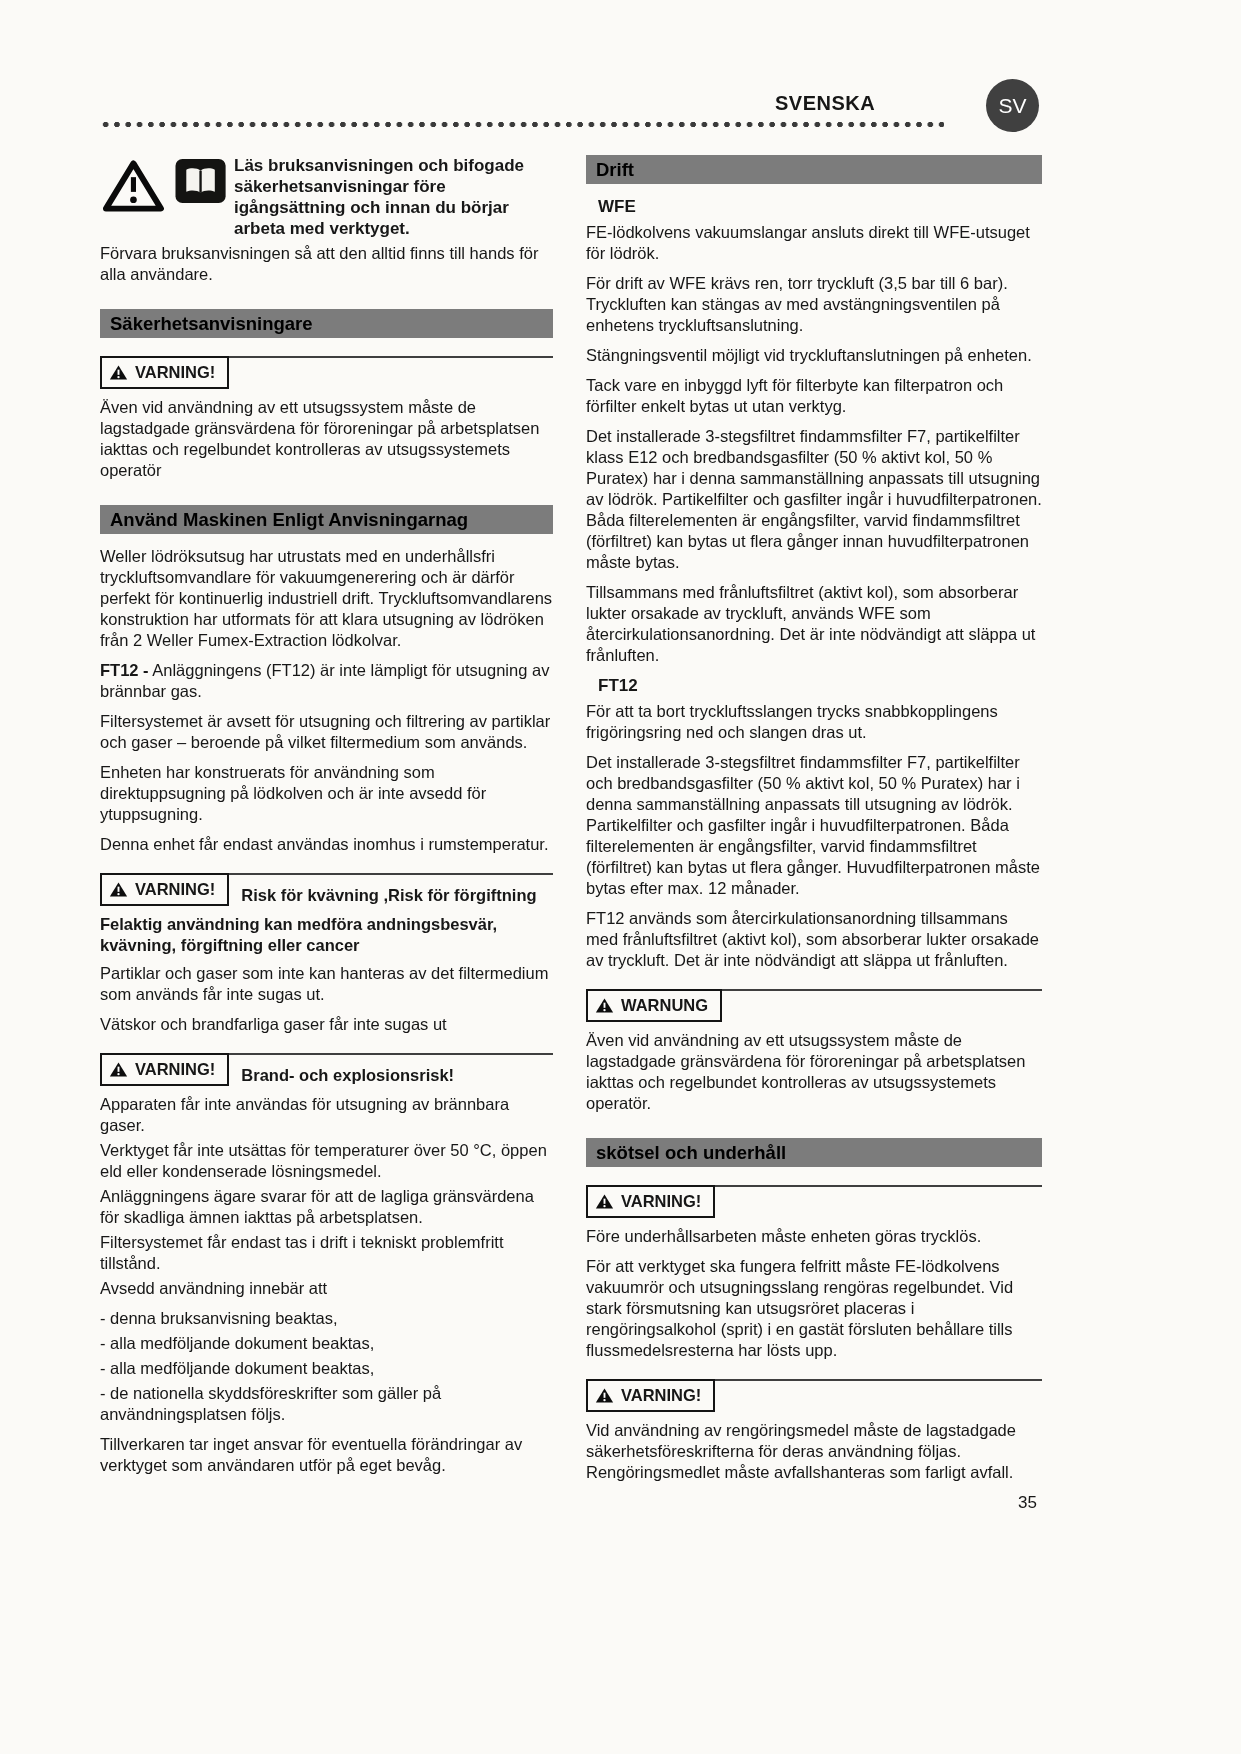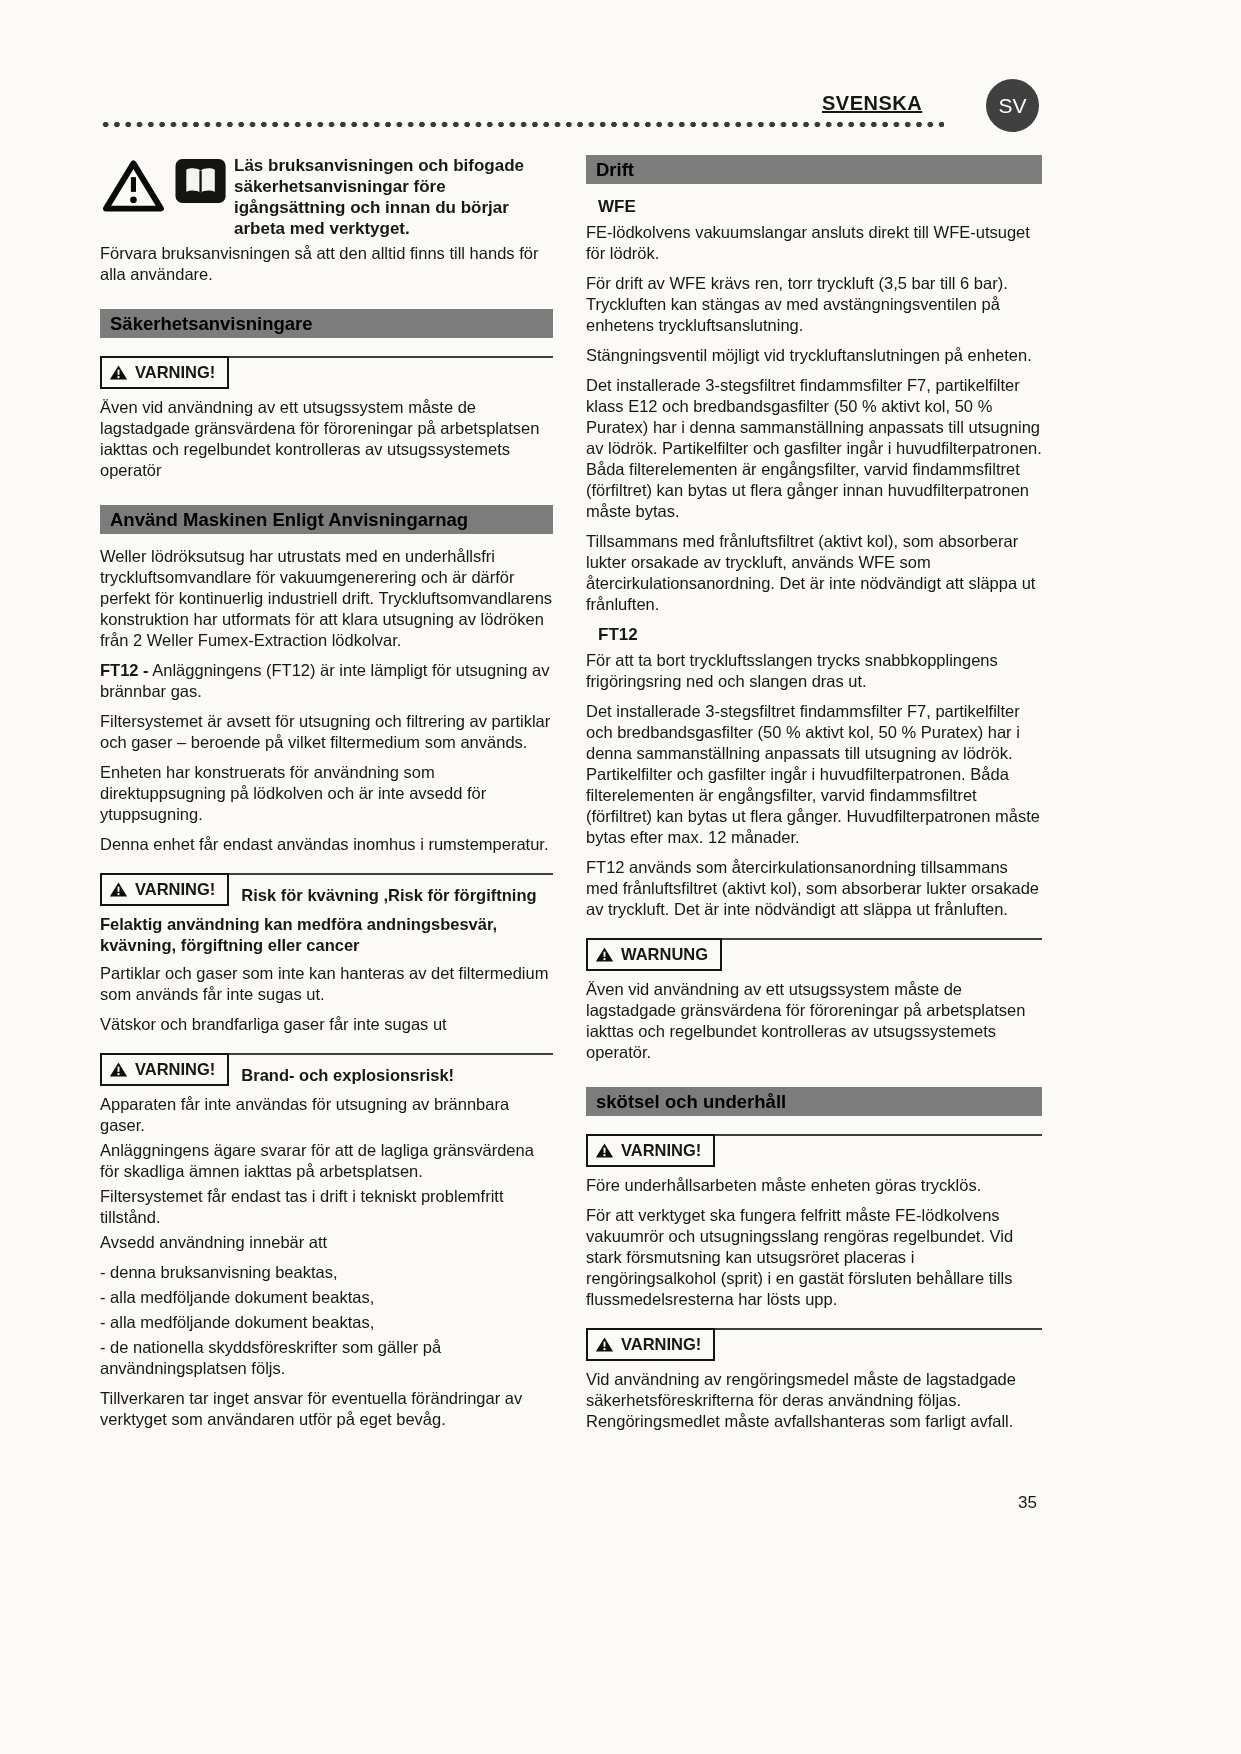--- a/index.html
+++ b/index.html
@@ -11,22 +11,22 @@
     height: 1754px;
     margin: 0 auto;
     background: #fbfaf7;
     color: #171717;
     font-family: "Liberation Sans", "DejaVu Sans", sans-serif;
     font-size: 16.5px;
     line-height: 21px;
     overflow: hidden;
   }
   .lang-label {
-    position: absolute; top: 93px; left: 822px;
-    font-size: 20px; font-weight: bold; letter-spacing: .5px; text-decoration: underline;
+    position: absolute; top: 93px; left: 775px;
+    font-size: 20px; font-weight: bold; letter-spacing: .5px;
   }
   .lang-badge {
     position: absolute; top: 79px; left: 986px;
     width: 53px; height: 53px; border-radius: 50%;
     background: #404040; color: #fff;
     font-weight: normal; font-size: 21px;
     display: flex; align-items: center; justify-content: center;
   }
   .dotted-divider {
     position: absolute; top: 121px; left: 100px;
@@ -141,40 +141,42 @@
           <svg width="19" height="17" viewBox="0 0 22 19">
             <path d="M11 1.5 L21 17.5 H1 Z" fill="#0d0d0d"></path>
             <rect x="9.9" y="6.2" width="2.2" height="6" fill="#fff"></rect>
             <circle cx="11" cy="14.8" r="1.35" fill="#fff"></circle>
           </svg>
           <span>VARNING!</span>
         </span>
         <span class="warn-title">Brand- och explosionsrisk!</span>
       </div>
       <p class="tight">Apparaten får inte användas för utsugning av brännbara gaser.</p>
+      <p class="tight">Verktyget får inte utsättas för temperaturer över 50 °C, öppen eld eller kondenserade lösningsmedel.</p>
       <p class="tight">Anläggningens ägare svarar för att de lagliga gränsvärdena för skadliga ämnen iakttas på arbetsplatsen.</p>
       <p class="tight">Filtersystemet får endast tas i drift i tekniskt problemfritt tillstånd.</p>
       <p>Avsedd användning innebär att</p>
       <p class="tight">- denna bruksanvisning beaktas,</p>
       <p class="tight">- alla medföljande dokument beaktas,</p>
       <p class="tight">- alla medföljande dokument beaktas,</p>
       <p>- de nationella skyddsföreskrifter som gäller på användningsplatsen följs.</p>
       <p>Tillverkaren tar inget ansvar för eventuella förändringar av verktyget som användaren utför på eget bevåg.</p>
     </div>
 
   </div>
 
   <div class="col col-right">
 
     <div class="section-header first">Drift</div>
 
     <div class="subhead">WFE</div>
     <p>FE-lödkolvens vakuumslangar ansluts direkt till WFE-utsuget för lödrök.</p>
     <p>För drift av WFE krävs ren, torr tryckluft (3,5 bar till 6 bar). Tryckluften kan stängas av med avstängningsventilen på enhetens tryckluftsanslutning.</p>
     <p>Stängningsventil möjligt vid tryckluftanslutningen på enheten.</p>
+    <p>Tack vare en inbyggd lyft för filterbyte kan filterpatron och förfilter enkelt bytas ut utan verktyg.</p>
     <p>Det installerade 3-stegsfiltret findammsfilter F7, partikelfilter klass E12 och bredbandsgasfilter (50 % aktivt kol, 50 % Puratex) har i denna sammanställning anpassats till utsugning av lödrök. Partikelfilter och gasfilter ingår i huvudfilterpatronen. Båda filterelementen är engångsfilter, varvid findammsfiltret (förfiltret) kan bytas ut flera gånger innan huvudfilterpatronen måste bytas.</p>
     <p>Tillsammans med frånluftsfiltret (aktivt kol), som absorberar lukter orsakade av tryckluft, används WFE som återcirkulationsanordning. Det är inte nödvändigt att släppa ut frånluften.</p>
 
     <div class="subhead">FT12</div>
     <p>För att ta bort tryckluftsslangen trycks snabbkopplingens frigöringsring ned och slangen dras ut.</p>
     <p>Det installerade 3-stegsfiltret findammsfilter F7, partikelfilter och bredbandsgasfilter (50 % aktivt kol, 50 % Puratex) har i denna sammanställning anpassats till utsugning av lödrök. Partikelfilter och gasfilter ingår i huvudfilterpatronen. Båda filterelementen är engångsfilter, varvid findammsfiltret (förfiltret) kan bytas ut flera gånger. Huvudfilterpatronen måste bytas efter max. 12 månader.</p>
     <p>FT12 används som återcirkulationsanordning tillsammans med frånluftsfiltret (aktivt kol), som absorberar lukter orsakade av tryckluft. Det är inte nödvändigt att släppa ut frånluften.</p>
 
     <div class="warn-block">
       <div class="warn-head">

